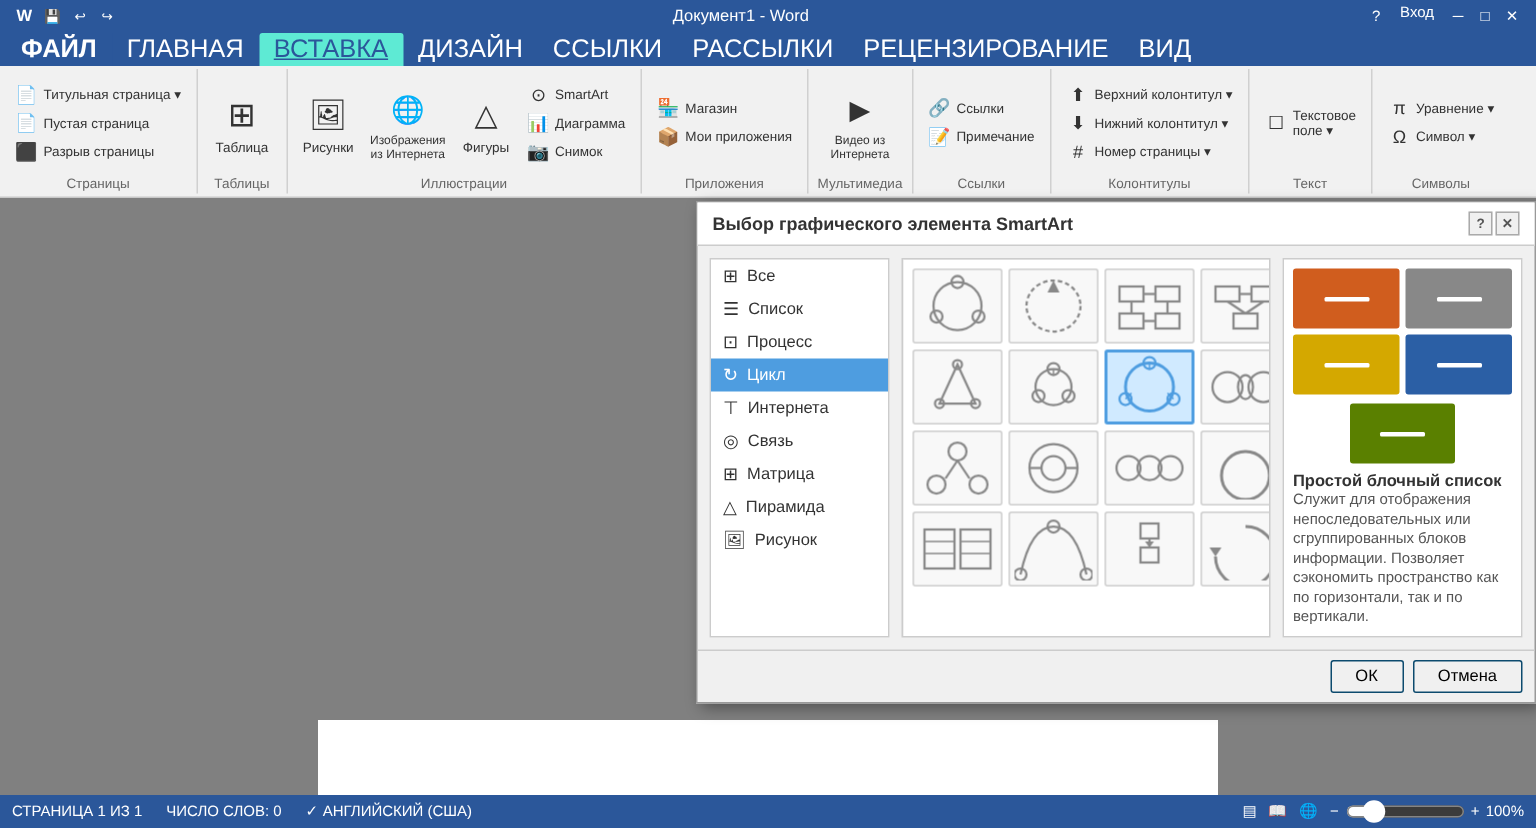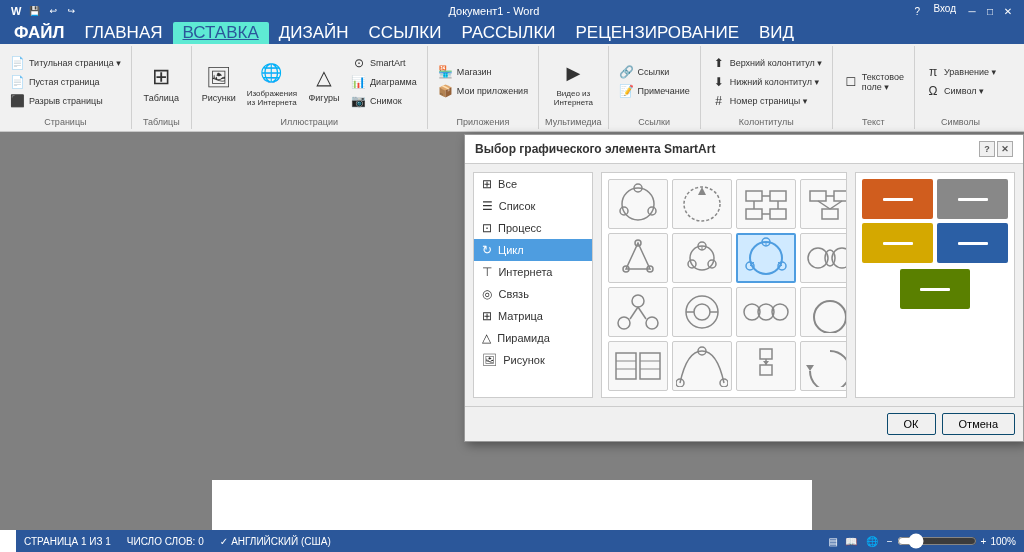--- a/index.html
+++ b/index.html
@@ -130,21 +130,20 @@
     
     .status-bar {
       background: #2b579a;
       height: 22px;
       display: flex;
       align-items: center;
       padding: 0 8px;
       color: white;
       font-size: 10px;
       gap: 16px;
-      margin-left: 16px;
     }
     .status-bar-right { margin-left: auto; display: flex; align-items: center; gap: 8px; }
 
     
     .dialog-overlay {
       position: absolute;
       top: 0; left: 0; right: 0; bottom: 0;
       display: flex;
       align-items: flex-start;
       justify-content: flex-end;
@@ -668,20 +667,24 @@
               <div class="preview-block-label"></div>
             </div>
             <div class="preview-block" style="background:#2b5fa5;">
               <div class="preview-block-label"></div>
             </div>
           </div>
           <div style="display:flex;justify-content:center;">
             <div class="preview-block" style="background:#5a8000;width:70px;height:40px;">
               <div class="preview-block-label"></div>
             </div>
+          </div>
+          <div>
+            <div class="preview-desc-title">Простой блочный список</div>
+            <div class="preview-desc-text">Служит для отображения непоследовательных или сгруппированных блоков информации. Позволяет сэкономить пространство как по горизонтали, так и по вертикали.</div>
           </div>
         </div>
       </div>
 
       <div class="dialog-footer">
         <button class="dialog-btn">ОК</button>
         <button class="dialog-btn">Отмена</button>
       </div>
     </div>
   </div>

